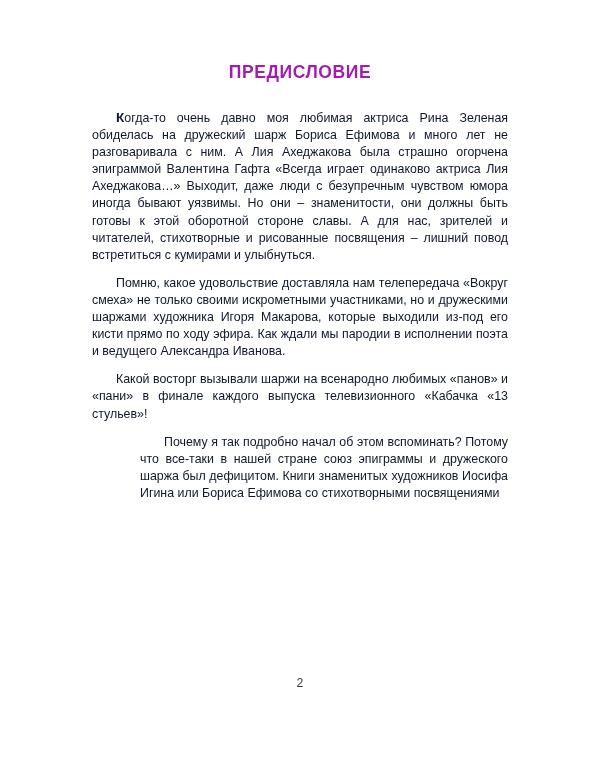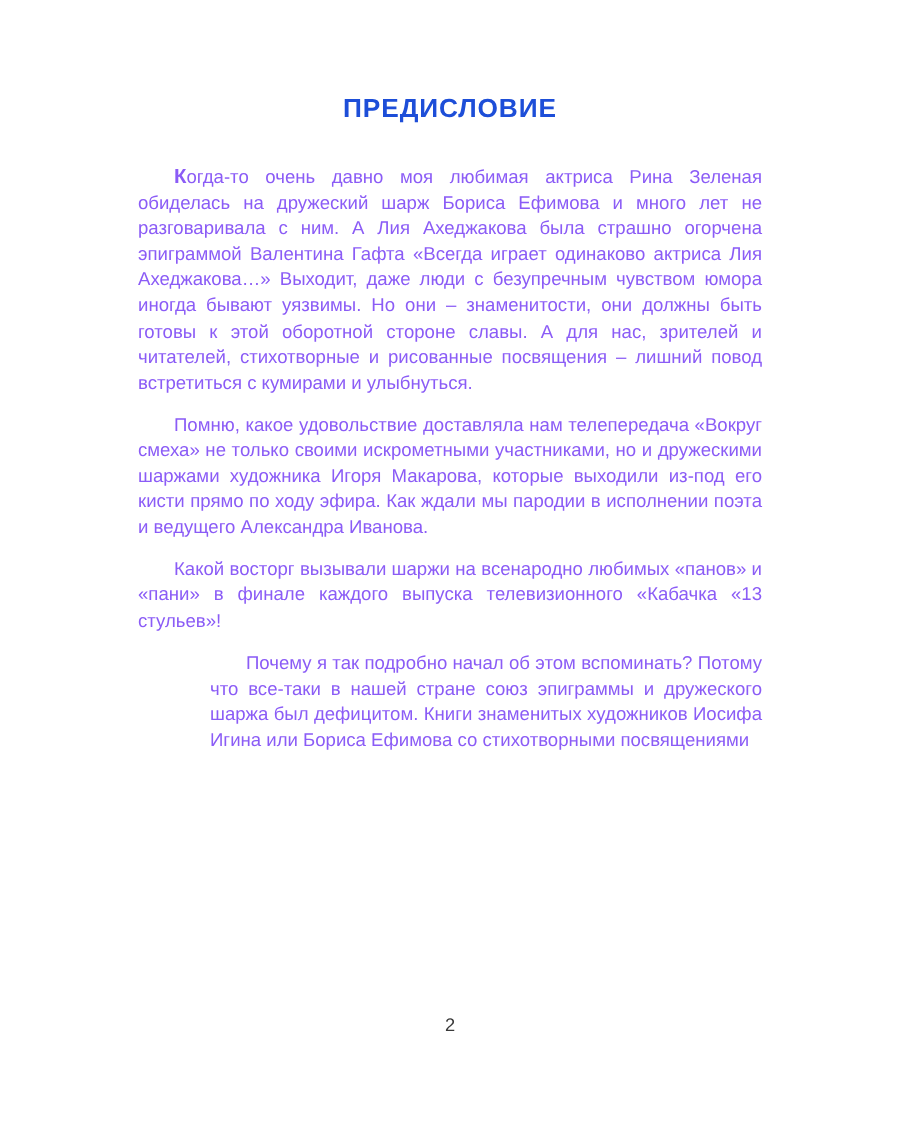--- a/index.html
+++ b/index.html
@@ -28,33 +28,33 @@
     left: 92px;
     top: 62px;
     width: 416px;
   }
 
   .page-heading {
     font-size: 17.5px;
     font-weight: bold;
     text-align: center;
     letter-spacing: 0.6px;
-    color: #1d4ed8;
+    color: #a21caf;
     margin: 0 0 26px 0;
     font-family: "Liberation Sans", sans-serif;
   }
 
   .para {
     font-size: 12.4px;
     line-height: 17.1px;
     text-align: justify;
     text-justify: inter-word;
     margin: 0 0 11px 0;
     text-indent: 24px;
-    color: #8b5cf6;
+    color: #0f172a;
     hyphens: manual;
     -webkit-hyphens: manual;
     word-spacing: 0px;
   }
 
   .para:last-of-type {
     margin-bottom: 0;
     margin-left: 48px;
   }
 

